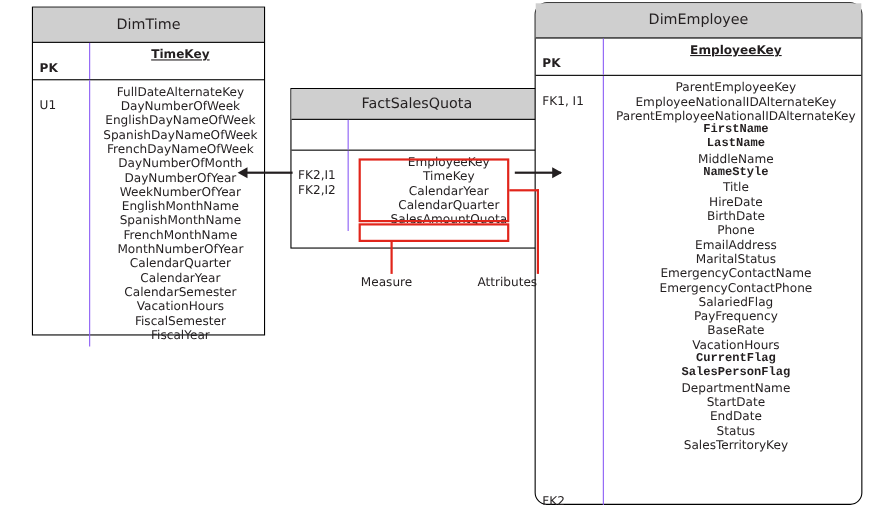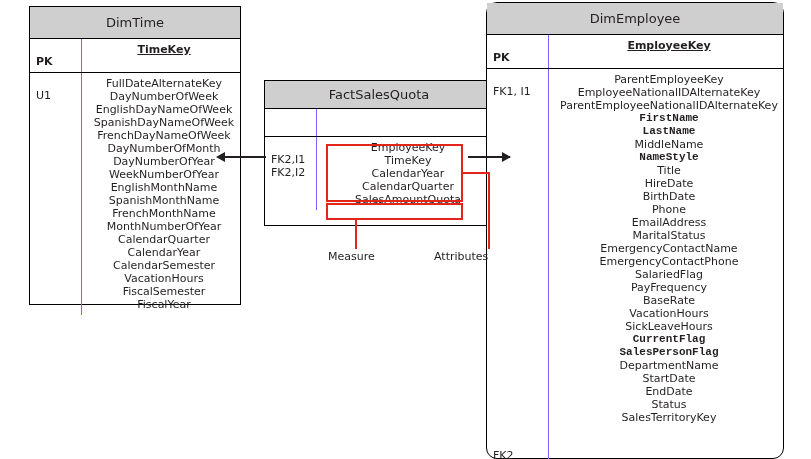--- a/index.html
+++ b/index.html
@@ -230,21 +230,20 @@
         <div class="field">BirthDate</div>
         <div class="field">Phone</div>
         <div class="field">EmailAddress</div>
         <div class="field">MaritalStatus</div>
         <div class="field">EmergencyContactName</div>
         <div class="field">EmergencyContactPhone</div>
         <div class="field">SalariedFlag</div>
         <div class="field">PayFrequency</div>
         <div class="field">BaseRate</div>
         <div class="field">VacationHours</div>
-        <div class="field">SickLeaveHours</div>
         <div class="field bold">CurrentFlag</div>
         <div class="field bold">SalesPersonFlag</div>
         <div class="field">DepartmentName</div>
         <div class="field">StartDate</div>
         <div class="field">EndDate</div>
         <div class="field">Status</div>
         <div class="field">SalesTerritoryKey</div>
       </div>
   </div>
 </div>

